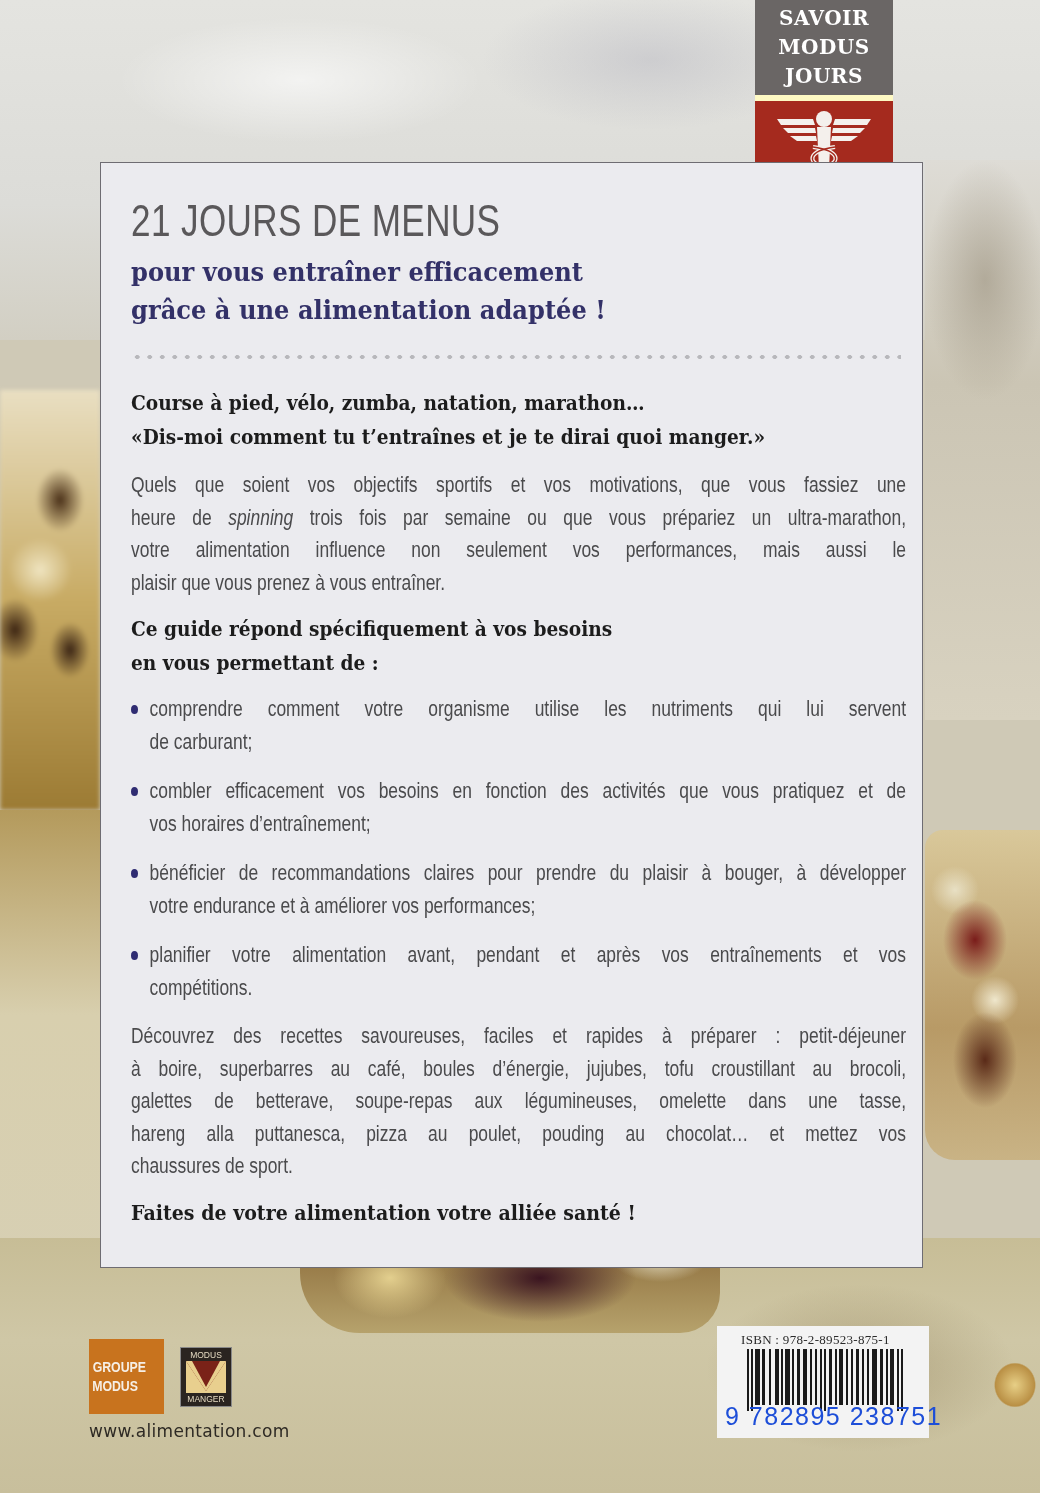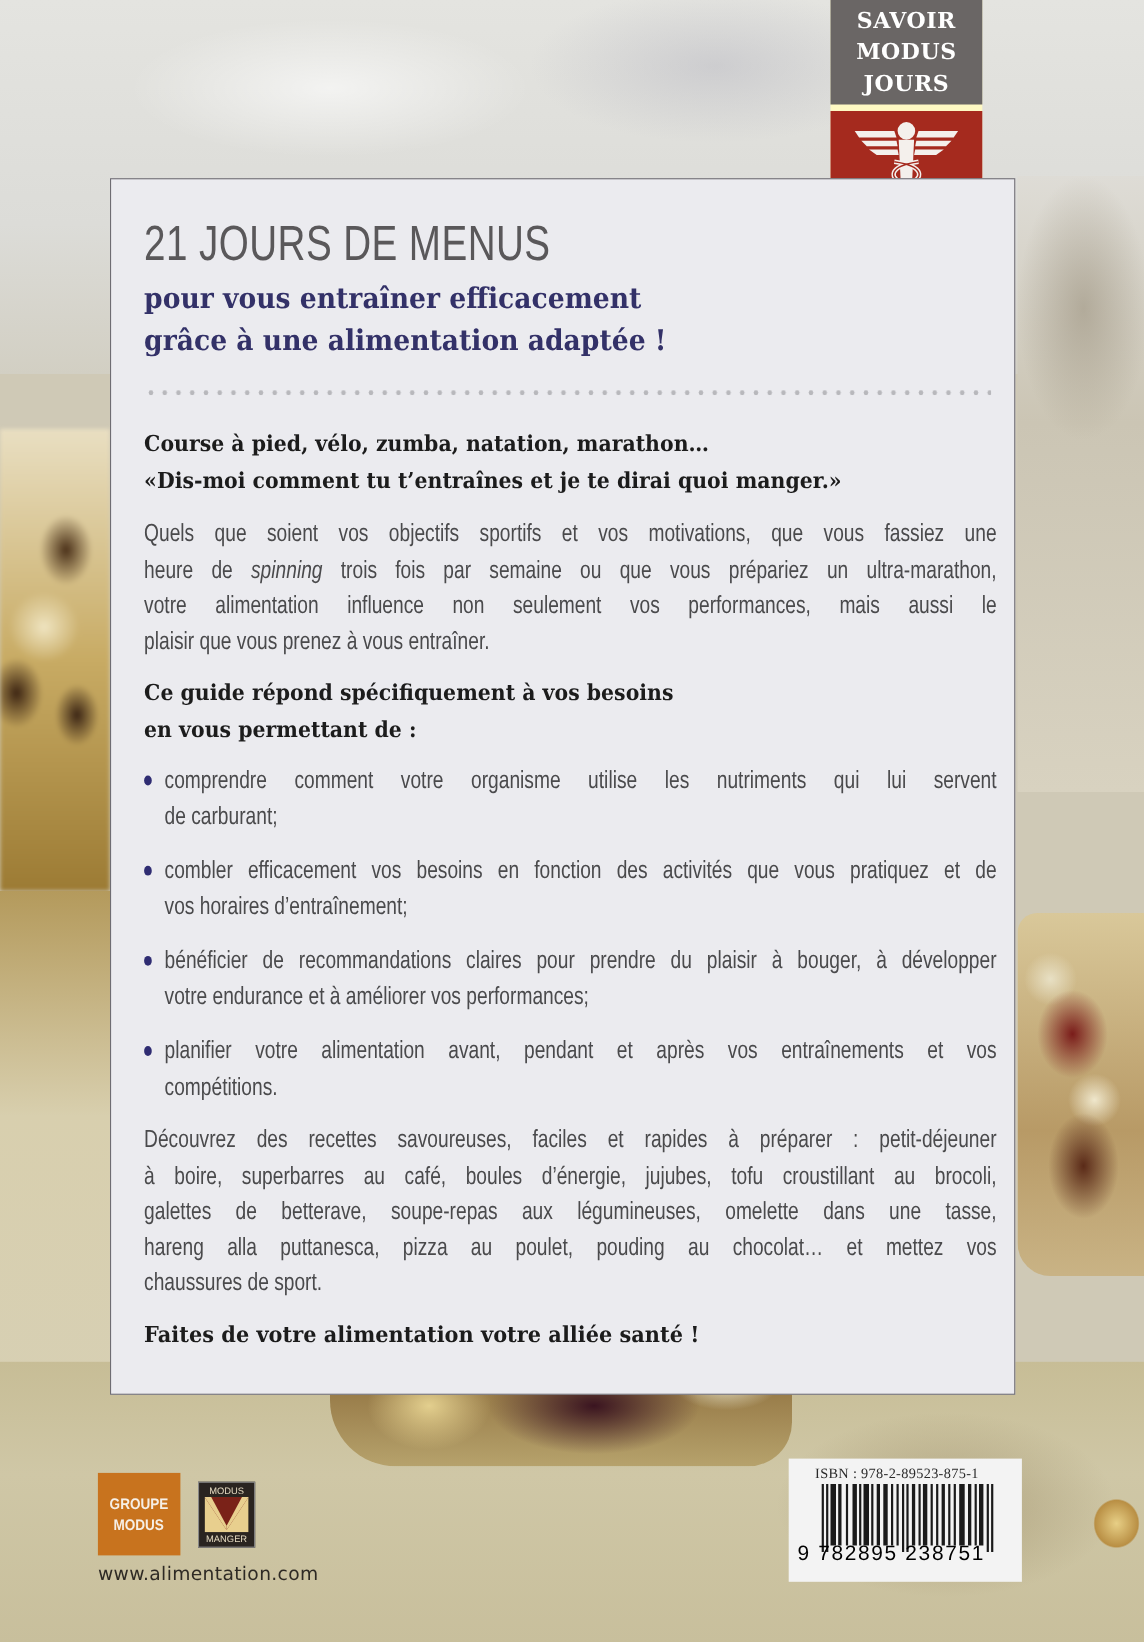--- a/index.html
+++ b/index.html
@@ -155,21 +155,21 @@
       position: absolute; left: 30px; top: 1033px;
       font-family: "DejaVu Serif", serif; font-weight: bold; font-size: 20px;
       line-height: 34px; color: #1c1c1c; white-space: nowrap;
       transform: scaleX(0.95); transform-origin: left top;
     }
 
     
     .logo-groupe {
       position: absolute; left: 89px; top: 1339px; width: 75px; height: 75px;
       background: #c8731e;
-      display: flex; flex-direction: column; align-items: center; justify-content: center;
+      display: flex; flex-direction: column; align-items: flex-start; justify-content: center;
     }
     .logo-groupe span {
       color: #f6efe6; font-family: "Liberation Sans", sans-serif; font-weight: bold;
       font-size: 14px; line-height: 19px; transform: scaleX(0.88);
     }
     .logo-modus {
       position: absolute; left: 180px; top: 1347px; width: 50px; height: 58px;
       background: #2a2420; border: 1px solid #888;
     }
     .logo-modus .m-top, .logo-modus .m-bot {
@@ -191,21 +191,21 @@
       background: #f3f3f3;
     }
     .isbn-label {
       position: absolute; left: 24px; top: 6px;
       font-family: Liberation Serif, serif; font-size: 13px; color: #2a2a2a;
       letter-spacing: 0.3px;
     }
     .barcode { position: absolute; left: 20px; top: 23px; }
     .isbn-digits {
       position: absolute; left: 8px; top: 76px;
-      font-family: "Liberation Sans", sans-serif; font-size: 19px; color: #000000;
+      font-family: "Liberation Sans", sans-serif; font-size: 25px; color: #1d4ed8;
       letter-spacing: 1.5px; white-space: nowrap;
     }
   </style>
 </head>
 <body>
 
 <div class="bg">
   <div class="bg-top"></div>
   <div class="bg-right-blur"></div>
   <div class="bg-left-bar"></div>

